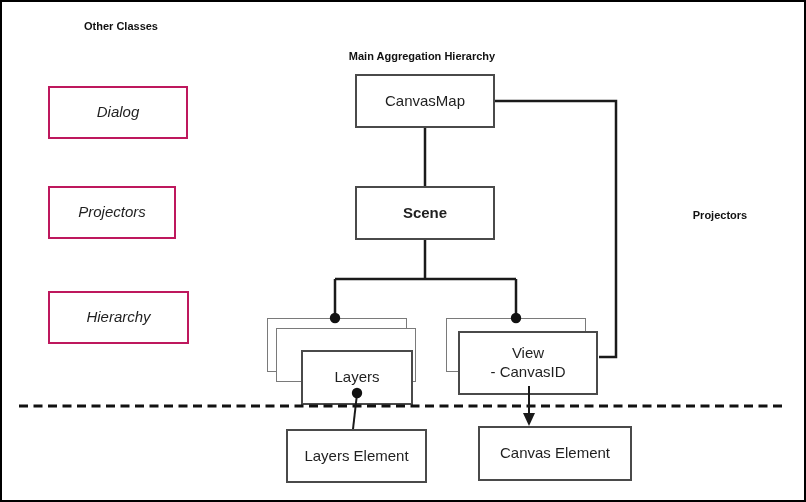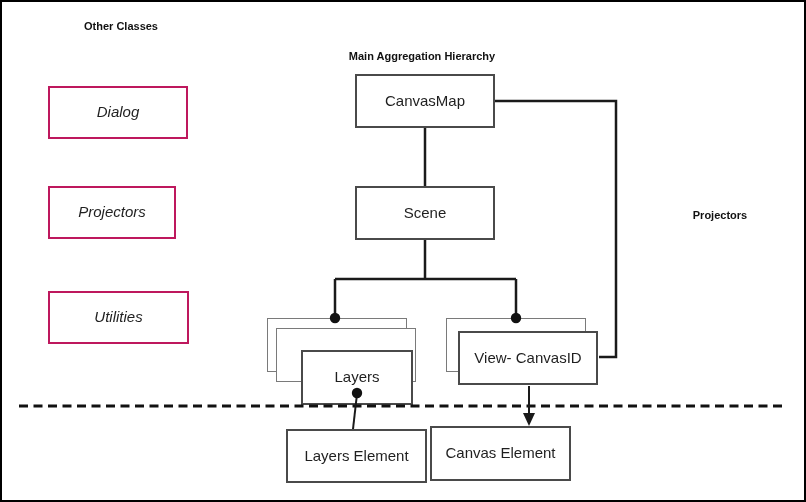--- a/index.html
+++ b/index.html
@@ -34,28 +34,28 @@
   }
   .gray-box{border:2px solid #be185d;font-style:italic;}
   .main-box{border:2px solid #4a4a4a;}
   .stack-back{border:1.5px solid #7a7a7a;}
   
   .b-dialog{left:46px;top:84px;width:140px;height:53px;}
   .b-projectors{left:46px;top:184px;width:128px;height:53px;}
   .b-utilities{left:46px;top:289px;width:141px;height:53px;}
   
   .b-canvasmap{left:353px;top:72px;width:140px;height:54px;}
-  .b-scene{left:353px;top:184px;width:140px;height:54px;}
+  .b-scene{left:353px;top:184px;width:140px;height:54px;font-weight:bold;}
   .layers-back{left:265px;top:316px;width:140px;height:54px;}
   .layers-mid{left:274px;top:326px;width:140px;height:54px;}
   .layers-front{left:284px;top:348px;width:112px;height:55px;margin-left:15px;}
   .view-back{left:444px;top:316px;width:140px;height:54px;}
-  .view-front{left:456px;top:329px;width:140px;height:54px;flex-direction:row;align-items:center;}
+  .view-front{left:456px;top:329px;width:140px;height:64px;flex-direction:column;align-items:center;}
   .b-layers-el{left:284px;top:427px;width:141px;height:54px;}
-  .b-canvas-el{left:428px;top:424px;width:141px;height:55px;}
+  .b-canvas-el{left:476px;top:424px;width:154px;height:55px;}
   
   .h-other{left:39px;top:18px;width:160px;}
   .h-main{left:295px;top:18px;width:250px;margin-top:30px;}
   .h-js{left:658px;top:207px;width:120px;}
   .h-dom{left:657px;top:429px;width:120px;}
   #wires{
     position:absolute;left:0;top:0;width:806px;height:502px;
     pointer-events:none;
   }
 </style>
@@ -68,21 +68,21 @@
   <div class="hdr h-main">Main Aggregation Hierarchy</div>
   <div class="hdr h-js">Projectors</div>
 
   <div class="box gray-box b-dialog">
     <span>Dialog</span>
   </div>
   <div class="box gray-box b-projectors">
     <span>Projectors</span>
   </div>
   <div class="box gray-box b-utilities">
-    <span>Utilities</span>
+    <span>Hierarchy</span>
   </div>
 
   <div class="box main-box b-canvasmap">
     <span>CanvasMap</span>
   </div>
   <div class="box main-box b-scene">
     <span>Scene</span>
   </div>
 
   <div class="box stack-back layers-back"></div>

